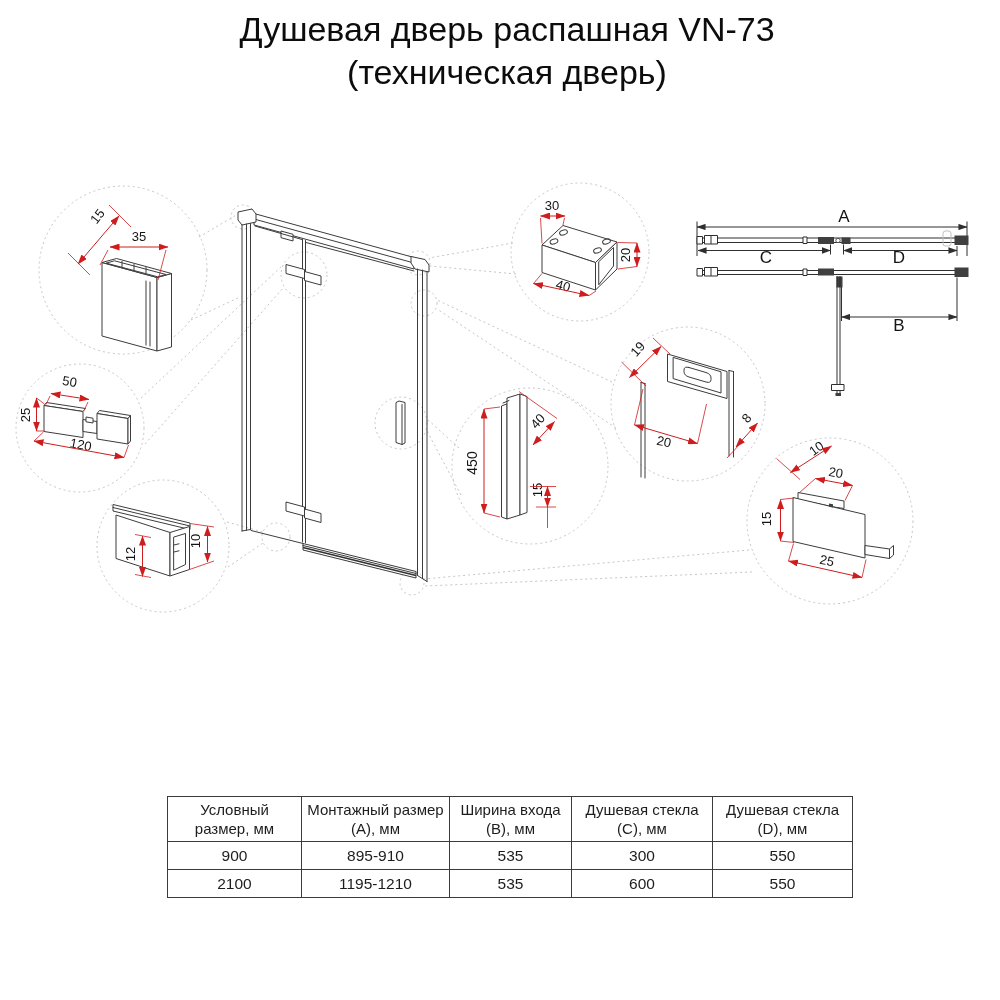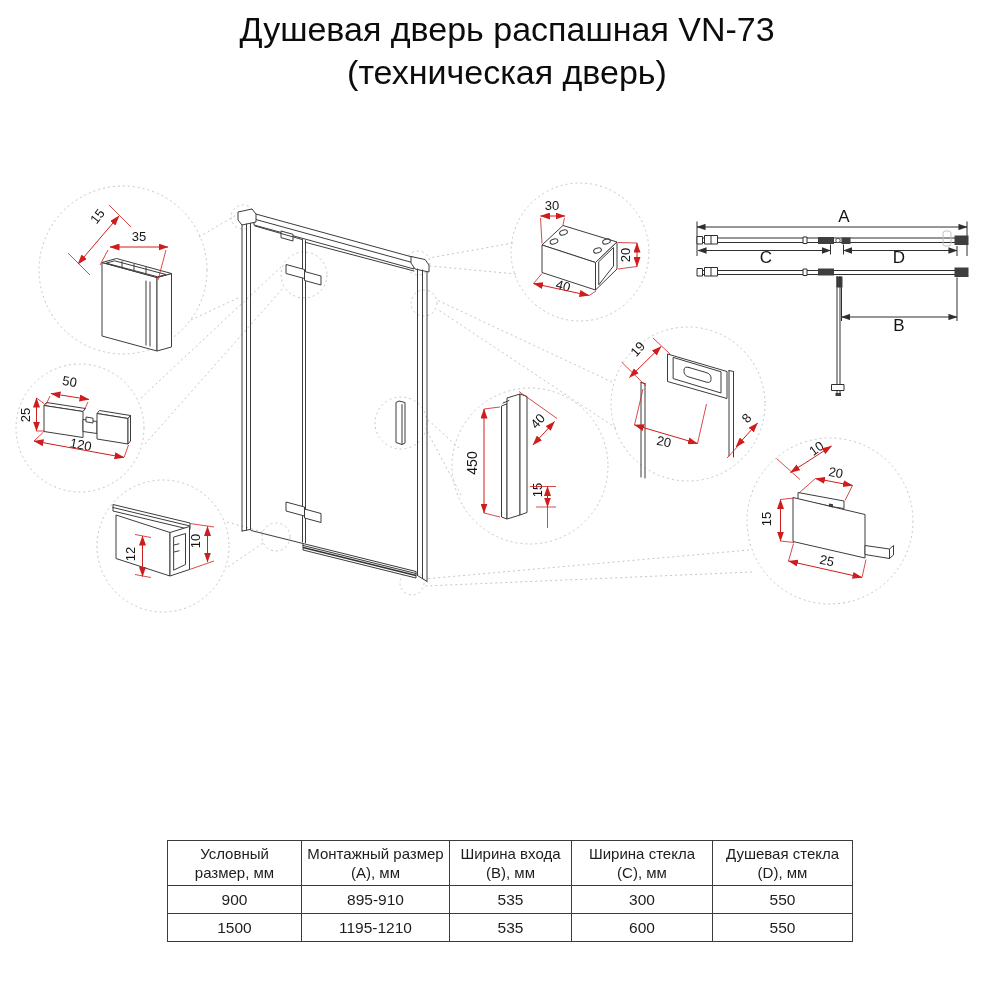--- a/index.html
+++ b/index.html
@@ -14,21 +14,21 @@
   .dim{fill:none;stroke:#cf1d1d;stroke-width:1;}
   .ext{fill:none;stroke:#cf1d1d;stroke-width:0.8;}
   .pl{fill:none;stroke:#2f2f2f;stroke-width:1;}
   .plw{fill:#fff;stroke:#2f2f2f;stroke-width:1;}
   .guide{fill:none;stroke:#c6c6c6;stroke-width:1;stroke-dasharray:2 3;}
   .ghost{fill:none;stroke:#bfbfbf;stroke-width:1;}
   text.dt{font-family:"Liberation Sans",sans-serif;font-size:13px;fill:#151515;text-anchor:middle;}
   text.dtl{font-family:"Liberation Sans",sans-serif;font-size:14px;fill:#151515;text-anchor:middle;}
   text.pt{font-family:"Liberation Sans",sans-serif;font-size:17px;fill:#151515;text-anchor:middle;}
   
-  .sizes{position:absolute;left:167px;top:840px;width:685px;border-collapse:collapse;
+  .sizes{position:absolute;left:167px;top:796px;width:685px;border-collapse:collapse;
          table-layout:fixed;color:#1d1d1d;}
   .sizes th,.sizes td{border:1.5px solid #3b3b3b;text-align:center;vertical-align:middle;
          font-weight:400;padding:0 4px;}
   .sizes th{height:44px;font-size:15px;line-height:19px;}
   .sizes td{height:27px;font-size:15.5px;}
 </style>
 </head>
 <body>
 
 <div class="title">
@@ -327,33 +327,33 @@
       <col style="width:148px">
       <col style="width:122px">
     <col style="width:141px">
       <col style="width:140px">
   </colgroup>
   <thead>
     <tr>
       <th>Условный размер, мм</th>
       <th>Монтажный размер (А), мм</th>
       <th>Ширина входа (В), мм</th>
-      <th>Ширина стекла (С), мм</th>
+      <th>Душевая стекла (С), мм</th>
       <th>Душевая стекла (D), мм</th>
     </tr>
   </thead>
   <tbody>
     <tr>
       <td>900</td>
       <td>895-910</td>
       <td>535</td>
       <td>300</td>
       <td>550</td>
     </tr>
     <tr>
-      <td>1500</td>
+      <td>2100</td>
       <td>1195-1210</td>
       <td>535</td>
       <td>600</td>
       <td>550</td>
     </tr>
   </tbody>
 </table>
 
 </body></html>

